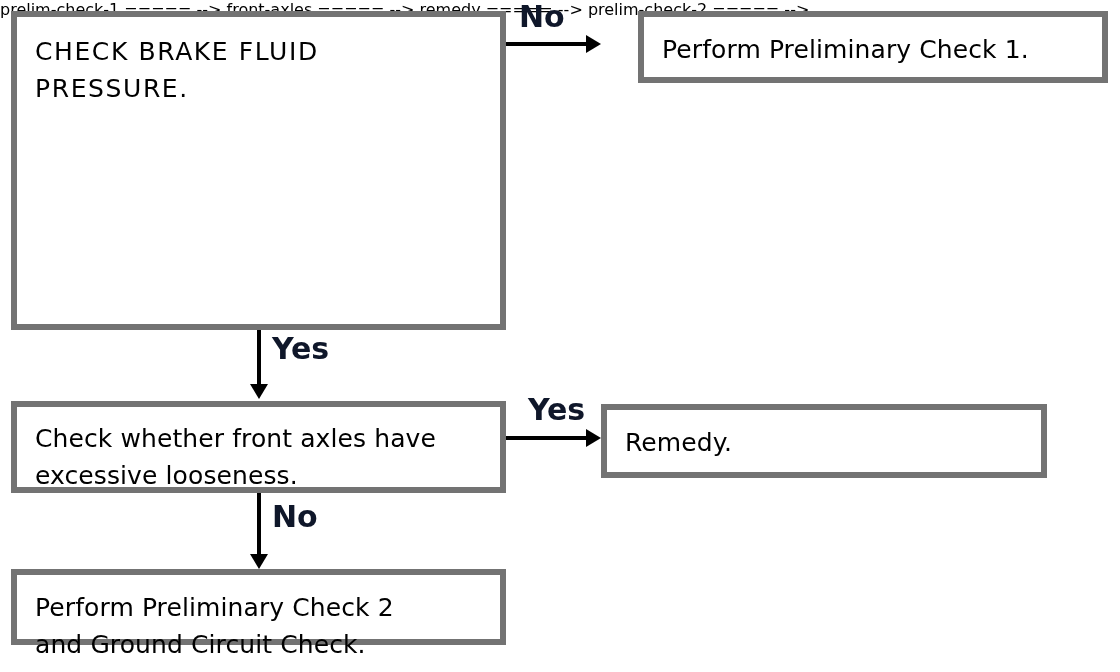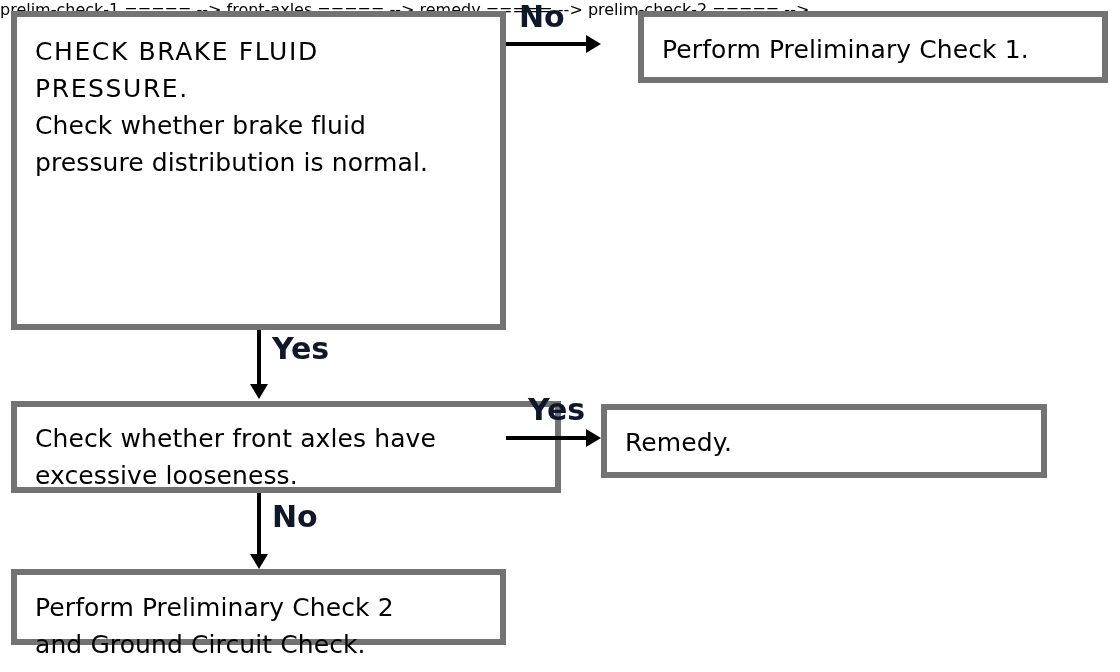--- a/index.html
+++ b/index.html
@@ -38,21 +38,21 @@
     white-space: pre-line;
     letter-spacing: 0.1px;
   }
   .node-text.spaced-caps {
     letter-spacing: 1.6px;
   }
 
   
   #node-brake-fluid      { left: 11px;  top: 11px;  width: 495px; height: 319px; }
   #node-prelim-check-1   { left: 601px; top: 11px;  width: 470px; height: 72px; margin-left: 37px;  }
-  #node-front-axles      { left: 11px;  top: 401px; width: 550px; height: 92px;  }
+  #node-front-axles      { left: 11px;  top: 401px; width: 495px; height: 92px;  }
   #node-remedy           { left: 601px; top: 404px; width: 446px; height: 74px;  }
   #node-prelim-check-2   { left: 11px;  top: 569px; width: 495px; height: 76px;  }
 
   
   #node-brake-fluid .node-text     { top: 16px; }
   #node-prelim-check-1 .node-text  { top: 14px; }
   #node-front-axles .node-text     { top: 13px; }
   #node-remedy .node-text          { top: 14px; }
   #node-prelim-check-2 .node-text  { top: 14px; }
 
@@ -116,22 +116,20 @@
 </style>
 </head>
 <body>
 
 <div id="flowchart">
 
   
   <div class="node" id="node-brake-fluid">
     <div class="node-text spaced-caps">CHECK  BRAKE  FLUID
 PRESSURE.</div>
-    <div class="node-text" style="top:90px;">Check whether brake fluid
-pressure distribution is normal.</div>
   </div>
 
   
   <div class="node" id="node-prelim-check-1">
     <div class="node-text">Perform Preliminary Check 1.</div>
   </div>
 
   
   <div class="node" id="node-front-axles">
     <div class="node-text">Check whether front axles have

